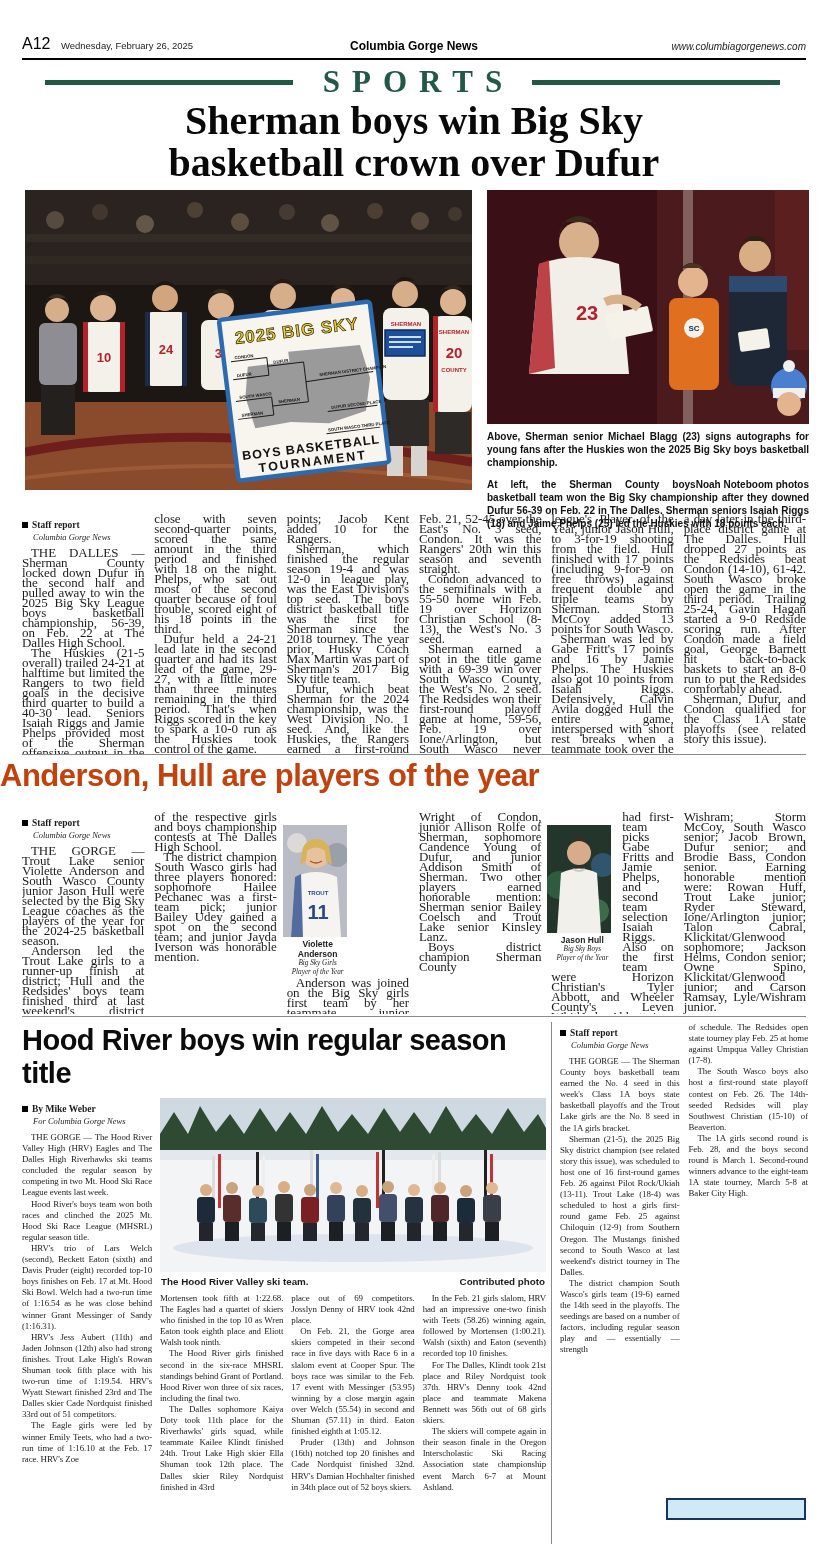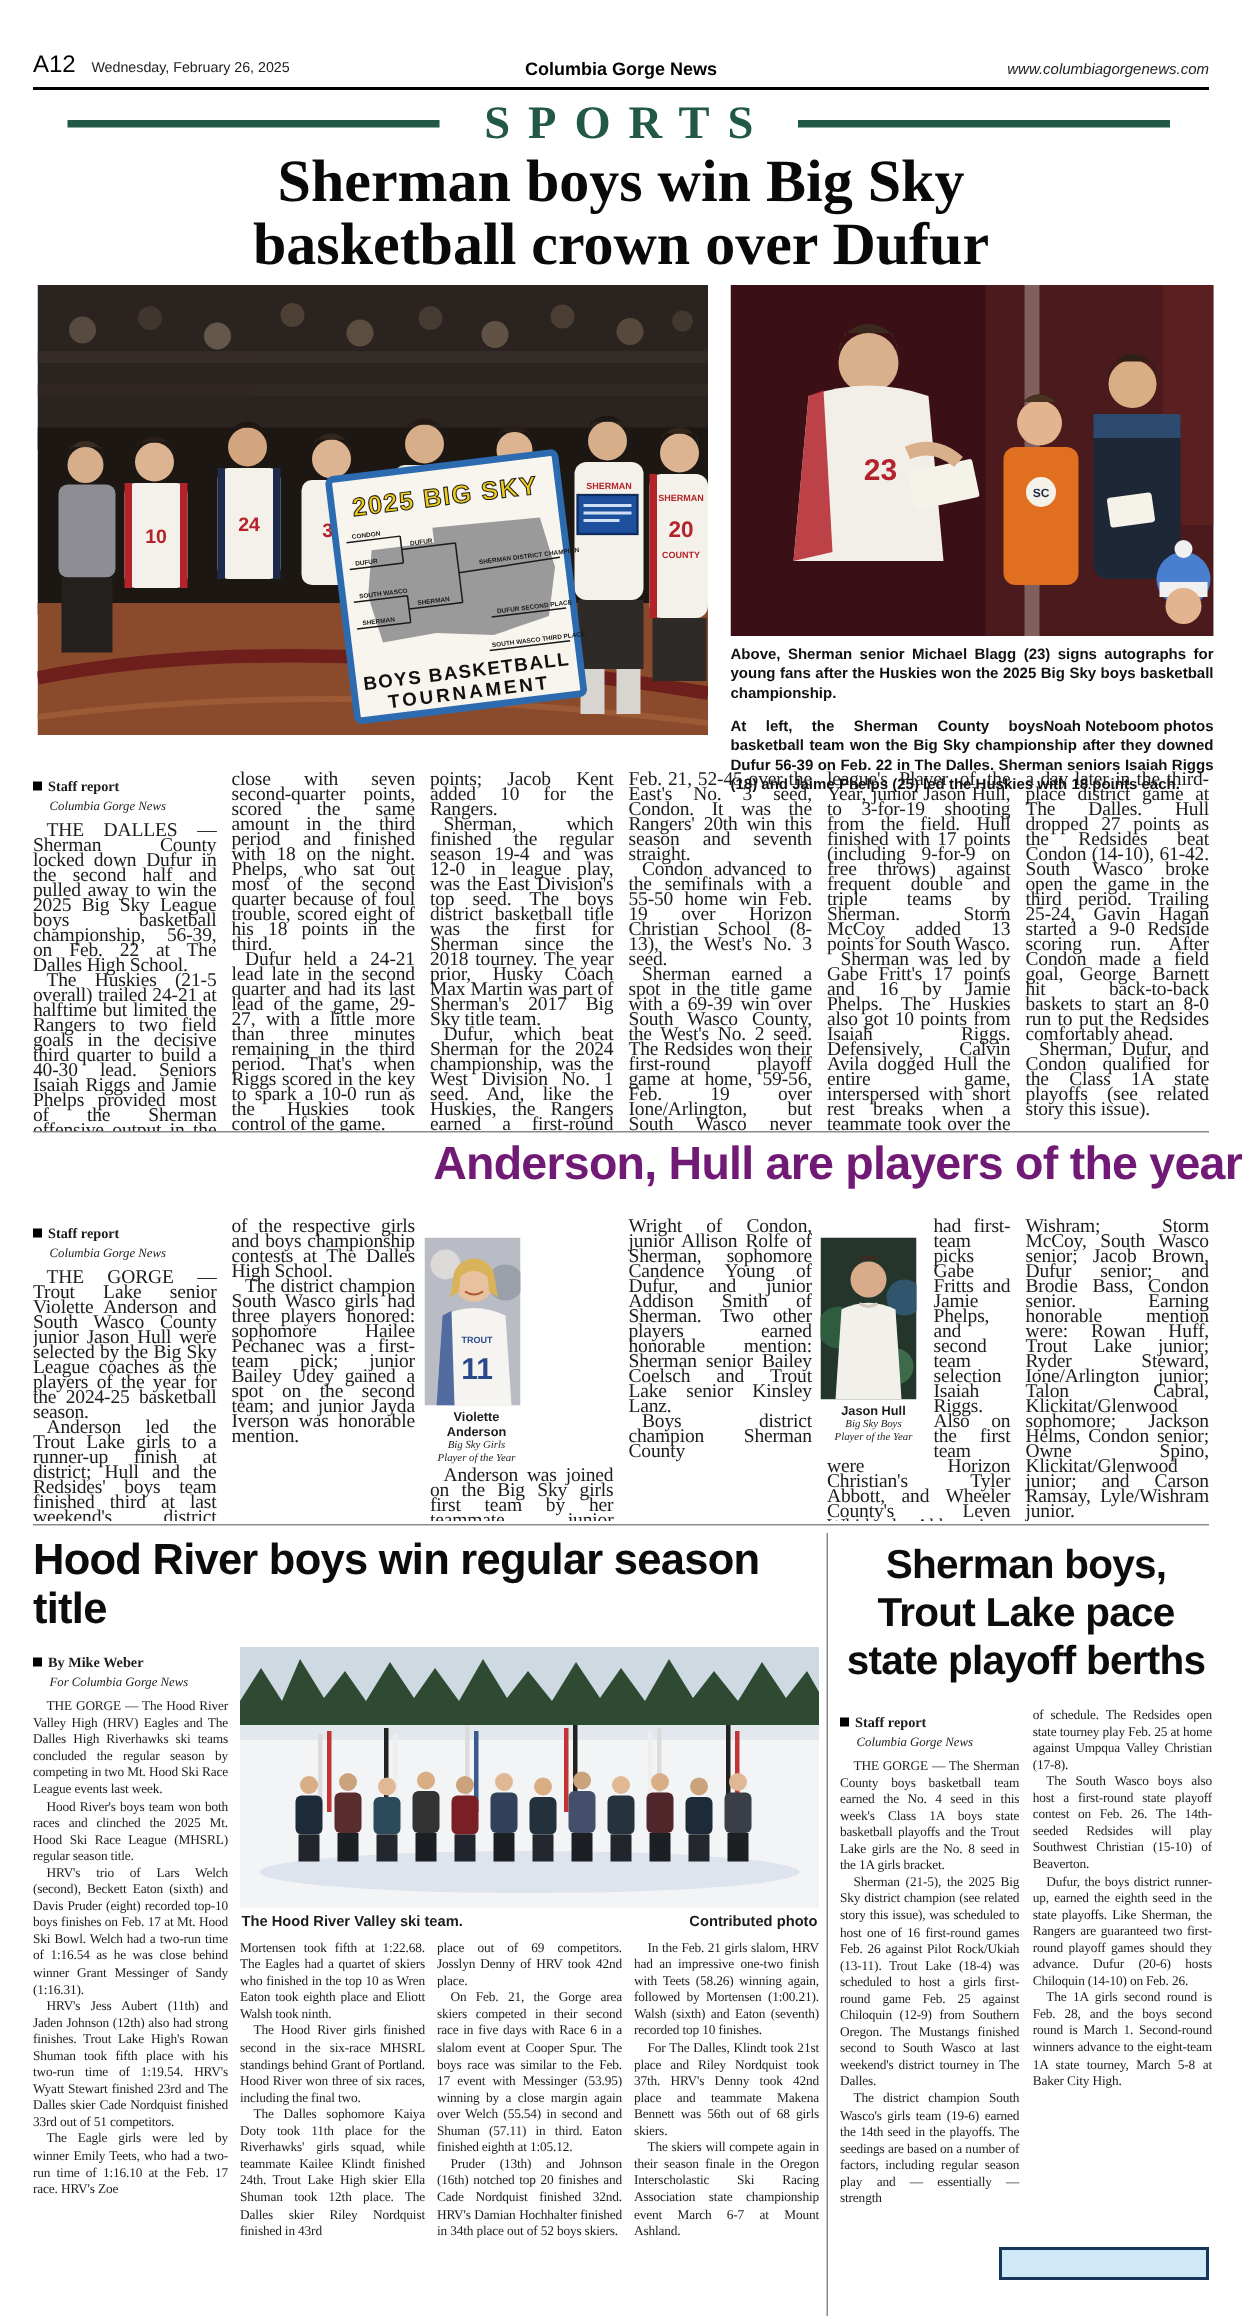--- a/index.html
+++ b/index.html
@@ -49,23 +49,23 @@
 
   .byline { margin-bottom:6px; }
   .byline .sq { display:inline-block; width:6px; height:6px; background:#000; margin-right:4px; }
   .byline .nm { font-weight:bold; font-size:9.5px; }
   .byline .org { display:block; font-style:italic; font-size:8.5px; margin-left:11px; color:#222; }
 
   .rule { position:absolute; left:22px; right:22px; border-top:1px solid #8a8a8a; }
   .rule1 { top:754px; } .rule2 { top:1016px; }
   .vrule { position:absolute; left:551px; top:1022px; bottom:4px; width:1px; background:#8a8a8a; }
 
-  .and-headline { position:absolute; top:758px; left:0; right:0; text-align:right;
+  .and-headline { position:absolute; top:758px; left:0; right:0; text-align:left;
                   font-family:"Liberation Sans", sans-serif; font-weight:bold;
-                  font-size:31px; letter-spacing:-0.5px; color:#701a75; }
+                  font-size:31px; letter-spacing:-0.5px; color:#c2410c; }
 
   
   .inset { float:left; width:70px; margin:13px 5px 2px -4px; text-align:center; }
   .inset .iname { font-family:"Liberation Sans", sans-serif; font-weight:bold; font-size:8.5px;
                   margin-top:2px; }
   .inset .iline { font-style:italic; font-size:7.2px; line-height:8.5px; color:#222; }
 
   
   .hood { position:absolute; left:22px; top:1022px; width:524px; height:524px; overflow:hidden; }
   .hood-headline { font-family:"Liberation Sans", sans-serif; font-weight:bold; font-size:29px;
@@ -504,35 +504,33 @@
               <p>In the Feb. 21 girls slalom, HRV had an impressive one-two finish with Teets (58.26) winning again, followed by Mortensen (1:00.21). Walsh (sixth) and Eaton (seventh) recorded top 10 finishes.</p>
               <p>For The Dalles, Klindt took 21st place and Riley Nordquist took 37th. HRV's Denny took 42nd place and teammate Makena Bennett was 56th out of 68 girls skiers.</p>
               <p>The skiers will compete again in their season finale in the Oregon Interscholastic Ski Racing Association state championship event March 6-7 at Mount Ashland.</p>
             </div>
         </div>
       </div>
     </div>
   </div>
 
   <div class="playoff">
-    <div class="po-headline">Sherman boys, Trout Lake pace state playoff berths</div>
     <div class="po-cols small">
       <div class="col">
         <div class="byline">
           <span class="sq"></span><span class="nm">Staff report</span>
           <span class="org">Columbia Gorge News</span>
         </div>
       <p>THE GORGE — The Sherman County boys basketball team earned the No. 4 seed in this week's Class 1A boys state basketball playoffs and the Trout Lake girls are the No. 8 seed in the 1A girls bracket.</p>
           <p>Sherman (21-5), the 2025 Big Sky district champion (see related story this issue), was scheduled to host one of 16 first-round games Feb. 26 against Pilot Rock/Ukiah (13-11). Trout Lake (18-4) was scheduled to host a girls first-round game Feb. 25 against Chiloquin (12-9) from Southern Oregon. The Mustangs finished second to South Wasco at last weekend's district tourney in The Dalles.</p>
           <p>The district champion South Wasco's girls team (19-6) earned the 14th seed in the playoffs. The seedings are based on a number of factors, including regular season play and — essentially — strength</p>
         </div>
       <div class="col">
           <p class="cont">of schedule. The Redsides open state tourney play Feb. 25 at home against Umpqua Valley Christian (17-8).</p>
           <p>The South Wasco boys also host a first-round state playoff contest on Feb. 26. The 14th-seeded Redsides will play Southwest Christian (15-10) of Beaverton.</p>
-          <p>Dufur, the boys district runner-up, earned the eighth seed in the state playoffs. Like Sherman, the Rangers are guaranteed two first-round playoff games should they advance. Dufur (20-6) hosts Chiloquin (14-10) on Feb. 26.</p>
           <p>The 1A girls second round is Feb. 28, and the boys second round is March 1. Second-round winners advance to the eight-team 1A state tourney, March 5-8 at Baker City High.</p>
         </div>
     </div>
     <div class="promo">
       <div class="pt"></div>
       <div class="ps"></div>
     </div>
   </div>
 
 </div>

